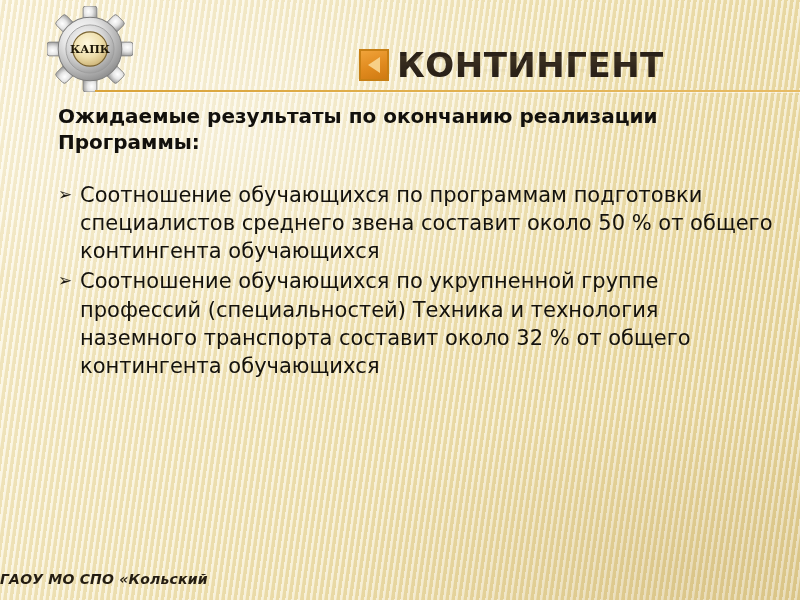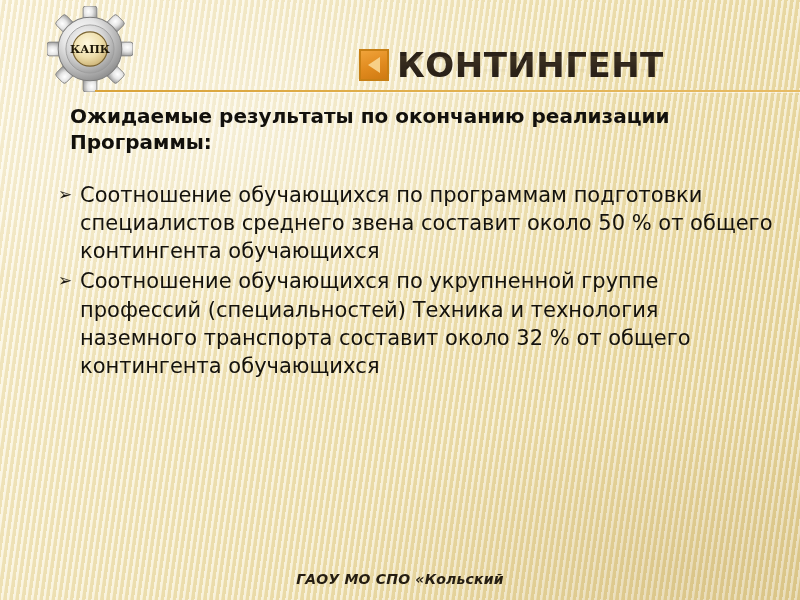--- a/index.html
+++ b/index.html
@@ -143,21 +143,21 @@
     top: 103px;
     width: 718px;
     z-index: 2;
   }
   .lead {
     font-family: "DejaVu Sans", sans-serif;
     font-size: 20px;
     font-weight: bold;
     color: #12100c;
     line-height: 1.30;
-    margin: 0 0 26px 12px;
+    margin: 0 0 26px 0;
     max-width: 700px;
   }
   .bullets {
     list-style: none;
     margin: 0;
     padding: 0;
   }
   .bullet {
     position: relative;
     font-family: "DejaVu Sans", sans-serif;
@@ -177,21 +177,20 @@
     line-height: 1.5;
     color: #1a1710;
   }
 
   
   .footer {
     position: absolute;
     left: 0;
     top: 570px;
     width: 800px;
-    text-align: center;
     z-index: 2;
   }
   .footer-text {
     display: inline-block;
     font-family: "DejaVu Sans", sans-serif;
     font-size: 14px;
     font-weight: bold;
     font-style: italic;
     color: #241d12;
     letter-spacing: 0.2px;

